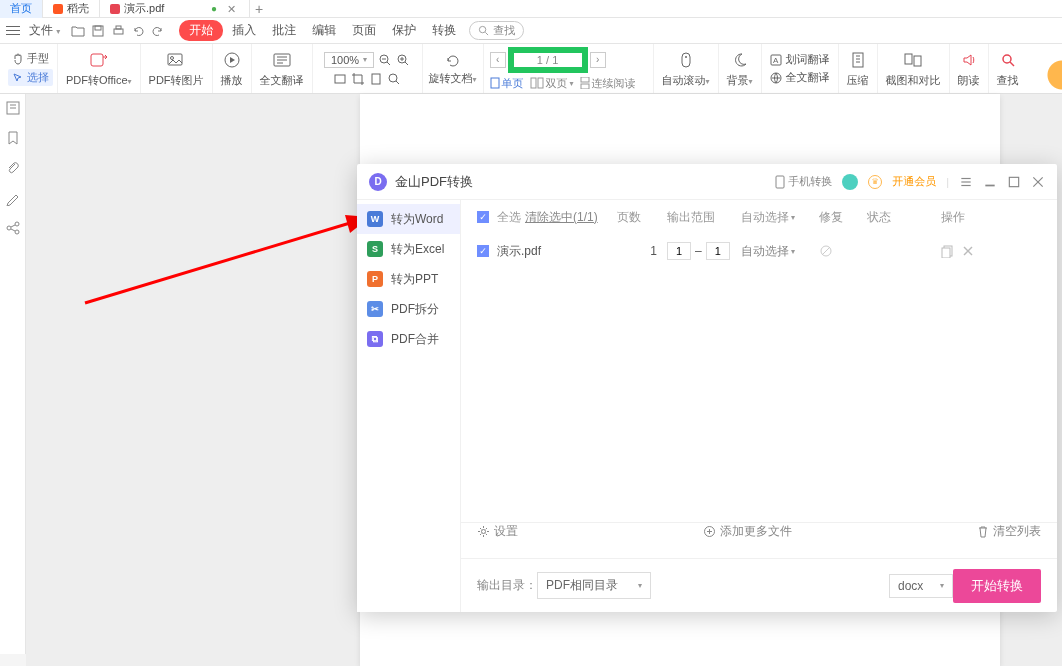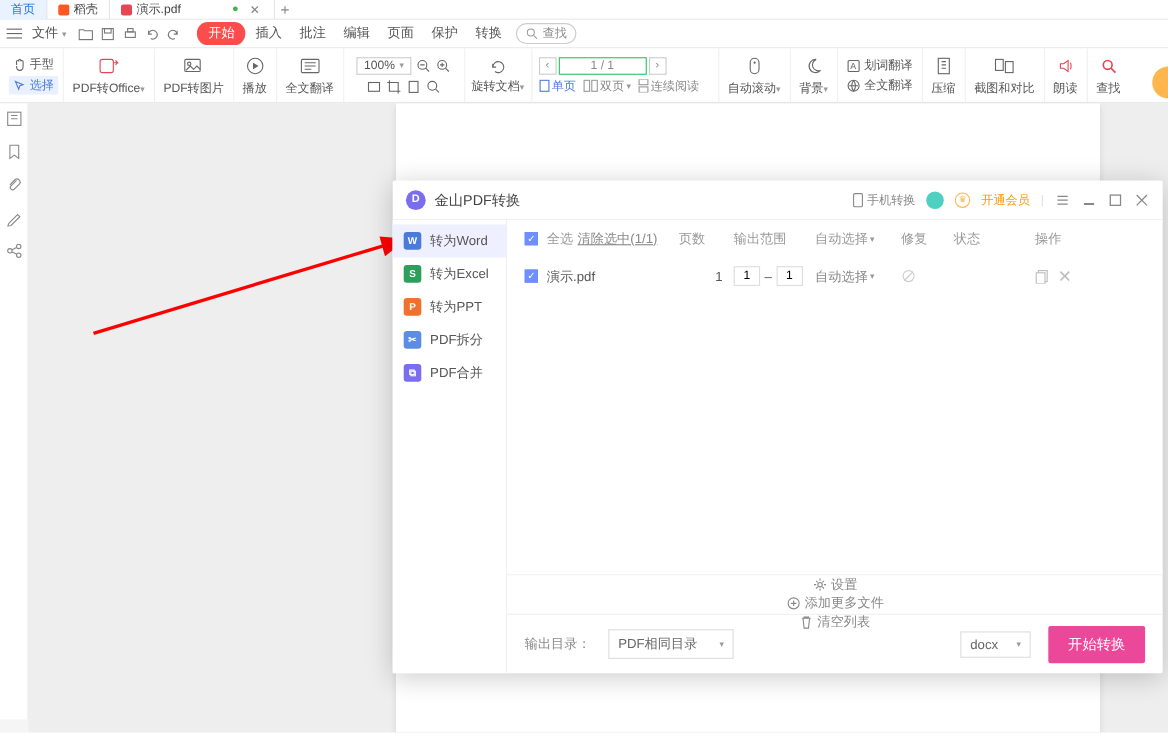--- a/index.html
+++ b/index.html
@@ -28,21 +28,21 @@
 
 .ribbon { height: 50px; background: #fff; display: flex; align-items: center; padding: 0 4px; border-bottom: 1px solid #e0e0e0; }
 .rgroup { display: flex; flex-direction: column; align-items: center; justify-content: center; padding: 0 8px; font-size: 11px; color: #555; gap: 3px; height: 100%; border-right: 1px solid #f0f0f0; }
 .rgroup:last-child { border-right: none; }
 .rgroup .ricon { width: 20px; height: 20px; display: flex; align-items: center; justify-content: center; font-size: 16px; color: #666; }
 .rgroup .rlabel { font-size: 11px; white-space: nowrap; }
 .zoom-group { flex-direction: row; gap: 4px; padding: 0 6px; flex-wrap: wrap; height: 100%; width: 110px; align-content: center; }
 .zoom-box { border: 1px solid #ccc; padding: 1px 6px; font-size: 11px; display: flex; align-items: center; gap: 4px; }
 .nav-row { display: flex; align-items: center; gap: 2px; }
 .nav-btn { width: 16px; height: 16px; border: 1px solid #ccc; display: flex; align-items: center; justify-content: center; font-size: 10px; color: #888; }
-.page-disp { width: 80px; text-align: center; border: 1px solid #22c55e; font-size: 11px; padding: 1px 0; color: #888; }
+.page-disp { width: 80px; text-align: center; border: 6px solid #22c55e; font-size: 11px; padding: 1px 0; color: #888; }
 .view-row { display: flex; gap: 6px; font-size: 11px; color: #888; }
 .view-item { display: flex; align-items: center; gap: 2px; }
 .rotate-wrap { display: flex; flex-direction: column; align-items: center; }
 
 .side-strip { position: absolute; left: 0; top: 94px; width: 26px; height: 560px; background: #fff; border-right: 1px solid #e5e5e5; display: flex; flex-direction: column; align-items: center; padding-top: 6px; gap: 14px; color: #777; }
 .side-strip .sicon { width: 16px; height: 16px; }
 
 .doc-area { position: absolute; left: 26px; top: 94px; right: 0; bottom: 0; background: #eee; }
 .paper { position: absolute; left: 334px; top: 0; width: 640px; height: 572px; background: #fff; box-shadow: 0 2px 6px rgba(0,0,0,0.1); }
 
@@ -91,24 +91,24 @@
 .list-row .chk { width: 12px; height: 12px; border: 1px solid #6f8eff; background: #6f8eff; color: #fff; font-size: 9px; display: flex; align-items: center; justify-content: center; margin-right: 8px; }
 .list-row .rcol.name { width: 120px; }
 .list-row .rcol.pages { width: 50px; text-align: right; padding-right: 10px; }
 .list-row .rcol.range { width: 74px; display: flex; align-items: center; gap: 4px; }
 .range-input { width: 24px; height: 18px; border: 1px solid #ddd; text-align: center; font-size: 11px; }
 .list-row .rcol.mode { width: 78px; color: #888; display: flex; align-items: center; gap: 2px; }
 .list-row .rcol.fix { width: 48px; color: #ccc; }
 .list-row .rcol.status { width: 74px; }
 .list-row .rcol.ops { width: 50px; display: flex; gap: 8px; color: #bbb; }
 
-.dlg-mid-bar { height: 36px; display: flex; align-items: center; justify-content: space-between; padding: 0 16px; font-size: 12px; color: #888; border-top: 1px solid #f0f0f0; flex-direction: column; }
+.dlg-mid-bar { height: 36px; display: flex; align-items: flex-start; justify-content: space-between; padding: 0 16px; font-size: 12px; color: #888; border-top: 1px solid #f0f0f0; }
 .mid-item { display: flex; align-items: center; gap: 4px; }
 
-.dlg-bottom { height: 54px; display: flex; align-items: center; padding: 0 16px; gap: 16px; border-top: 1px solid #f0f0f0; }
+.dlg-bottom { height: 54px; display: flex; align-items: center; padding: 0 16px; gap: 0; border-top: 1px solid #f0f0f0; }
 .out-label { font-size: 12px; color: #888; }
 .out-select { border: 1px solid #ddd; padding: 4px 8px; font-size: 12px; color: #666; display: flex; align-items: center; gap: 20px; min-width: 90px; justify-content: space-between; }
 .spacer { flex: 1; }
 .fmt-select { border: 1px solid #ddd; padding: 4px 8px; font-size: 12px; color: #666; display: flex; align-items: center; gap: 16px; min-width: 64px; justify-content: space-between; }
 .start-btn { background: #ec4899; color: #fff; padding: 8px 18px; font-size: 13px; border-radius: 2px; border: none; }
 
 .caret { font-size: 8px; color: #999; }
 
 svg { display: block; }
 </style>

